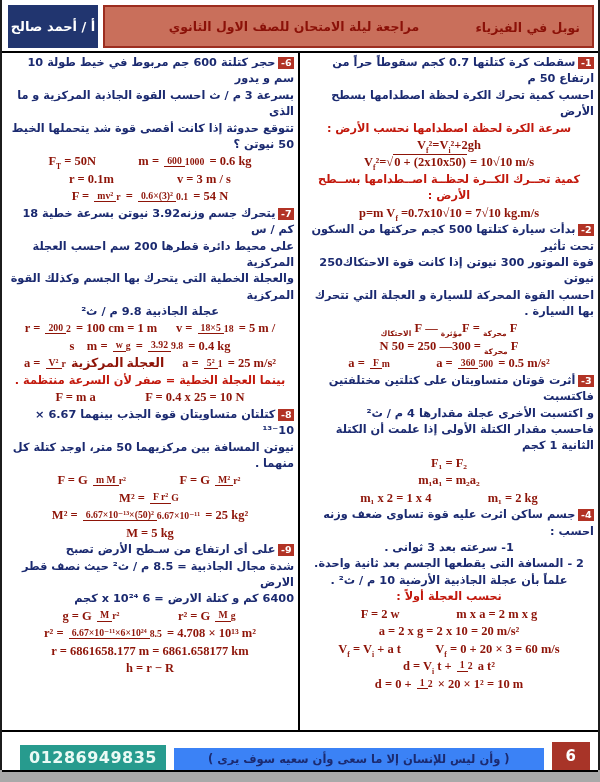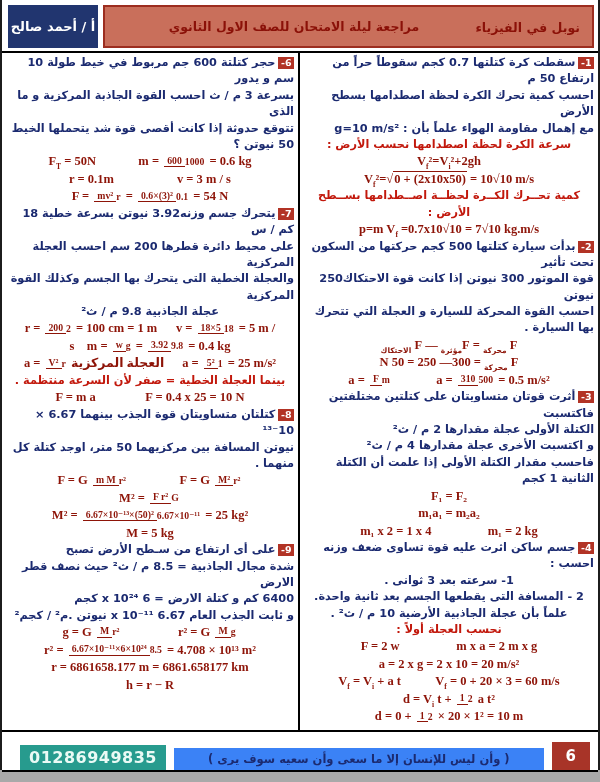--- a/index.html
+++ b/index.html
@@ -141,64 +141,61 @@
             <span class="fbot">G</span>
           </span></div>
         <div class="ln f">M² = <span class="frac">
             <span class="ftop">6.67×10⁻¹³×(50)²</span>
             <span class="fbot">6.67×10⁻¹¹</span>
           </span> = 25  kg²</div>
         <div class="ln f">M = 5 kg</div>
         <div class="ln q"><span class="badge">9-</span>على أى ارتفاع  من سـطح الأرض تصبح</div>
         <div class="ln q">شدة مجال الجاذبية =  8.5 م / ث² حيث نصف قطر الارض</div>
         <div class="ln q">6400 كم و كتلة الارض = 6 x 10²⁴ كجم</div>
-        <div class="ln q">و ثابت الجذب العام 6.67 x 10⁻¹¹ نيوتن .م² / كجم²</div>
         <div class="ln f two">
           <span>g = G <span class="frac">
               <span class="ftop">M</span>
               <span class="fbot">r²</span>
             </span></span>
           <span>r² = G <span class="frac">
               <span class="ftop">M</span>
               <span class="fbot">g</span>
             </span></span>
         </div>
         <div class="ln f">r² = <span class="frac">
             <span class="ftop">6.67×10⁻¹¹×6×10²⁴</span>
             <span class="fbot">8.5</span>
           </span> = 4.708 × 10¹³ m²</div>
         <div class="ln f">r = 6861658.177 m = 6861.658177 km</div>
         <div class="ln f">h = r − R</div>
       </div>
     <div class="col" id="col-right">
         <div class="ln q"><span class="badge">1-</span>سقطت كرة كتلتها 0.7 كجم سقوطاً حراً من ارتفاع 50 م</div>
         <div class="ln q">احسب كمية تحرك الكرة لحظة اصطدامها بسطح الأرض</div>
-        <div class="ln q">مع إهمال مقاومة الهواء علماً بأن : g=10 m/s²</div>
         <div class="ln r">سرعة الكرة لحظة اصطدامها نحسب الأرض :</div>
         <div class="ln f">V<sub>f</sub>²=V<sub>i</sub>²+2gh</div>
         <div class="ln f">V<sub>f</sub>²=√<span class="sqrt">0 + (2x10x50)</span> = 10√10 m/s</div>
         <div class="ln r">كمية تحــرك الكــرة لحظــة اصــطدامها بســطح الأرض :</div>
         <div class="ln f">p=m V<sub>f</sub> =0.7x10√10 = 7√10 kg.m/s</div>
         <div class="ln q"><span class="badge">2-</span>بدأت سيارة كتلتها 500 كجم حركتها من السكون تحت تأثير</div>
         <div class="ln q">قوة الموتور 300 نيوتن إذا كانت قوة الاحتكاك250 نيوتن</div>
         <div class="ln q">احسب القوة المحركة للسيارة و العجلة التي تتحرك بها السيارة .</div>
         <div class="ln f rtl">F <sub>محركة</sub> = F<sub>مؤثرة</sub> — F <sub>الاحتكاك</sub></div>
         <div class="ln f rtl">F <sub>محركة</sub> = 300— 250 = 50 N</div>
         <div class="ln f two">
           <span>a = <span class="frac">
               <span class="ftop">F</span>
               <span class="fbot">m</span>
             </span></span>
           <span>a = <span class="frac">
-              <span class="ftop">310</span>
+              <span class="ftop">360</span>
               <span class="fbot">500</span>
             </span> = 0.5 m/s²</span>
         </div>
         <div class="ln q"><span class="badge">3-</span>أثرت قوتان متساويتان على كتلتين مختلفتين فاكتسبت</div>
-        <div class="ln q">الكتلة الأولى عجلة مقدارها 2 م / ث²</div>
         <div class="ln q">و اكتسبت الأخرى عجلة مقدارها 4 م / ث²</div>
         <div class="ln q">فاحسب مقدار الكتلة الأولى إذا علمت أن الكتلة الثانية 1 كجم</div>
         <div class="ln f">F₁ = F₂</div>
         <div class="ln f">m₁a₁ = m₂a₂</div>
         <div class="ln f two">
           <span>m₁ x 2 = 1 x 4</span>
           <span>m₁ = 2 kg</span>
         </div>
         <div class="ln q"><span class="badge">4-</span>جسم ساكن اثرت عليه قوة تساوى ضعف وزنه احسب :</div>
         <div class="ln q center">1- سرعته بعد 3 ثوانى .</div>

